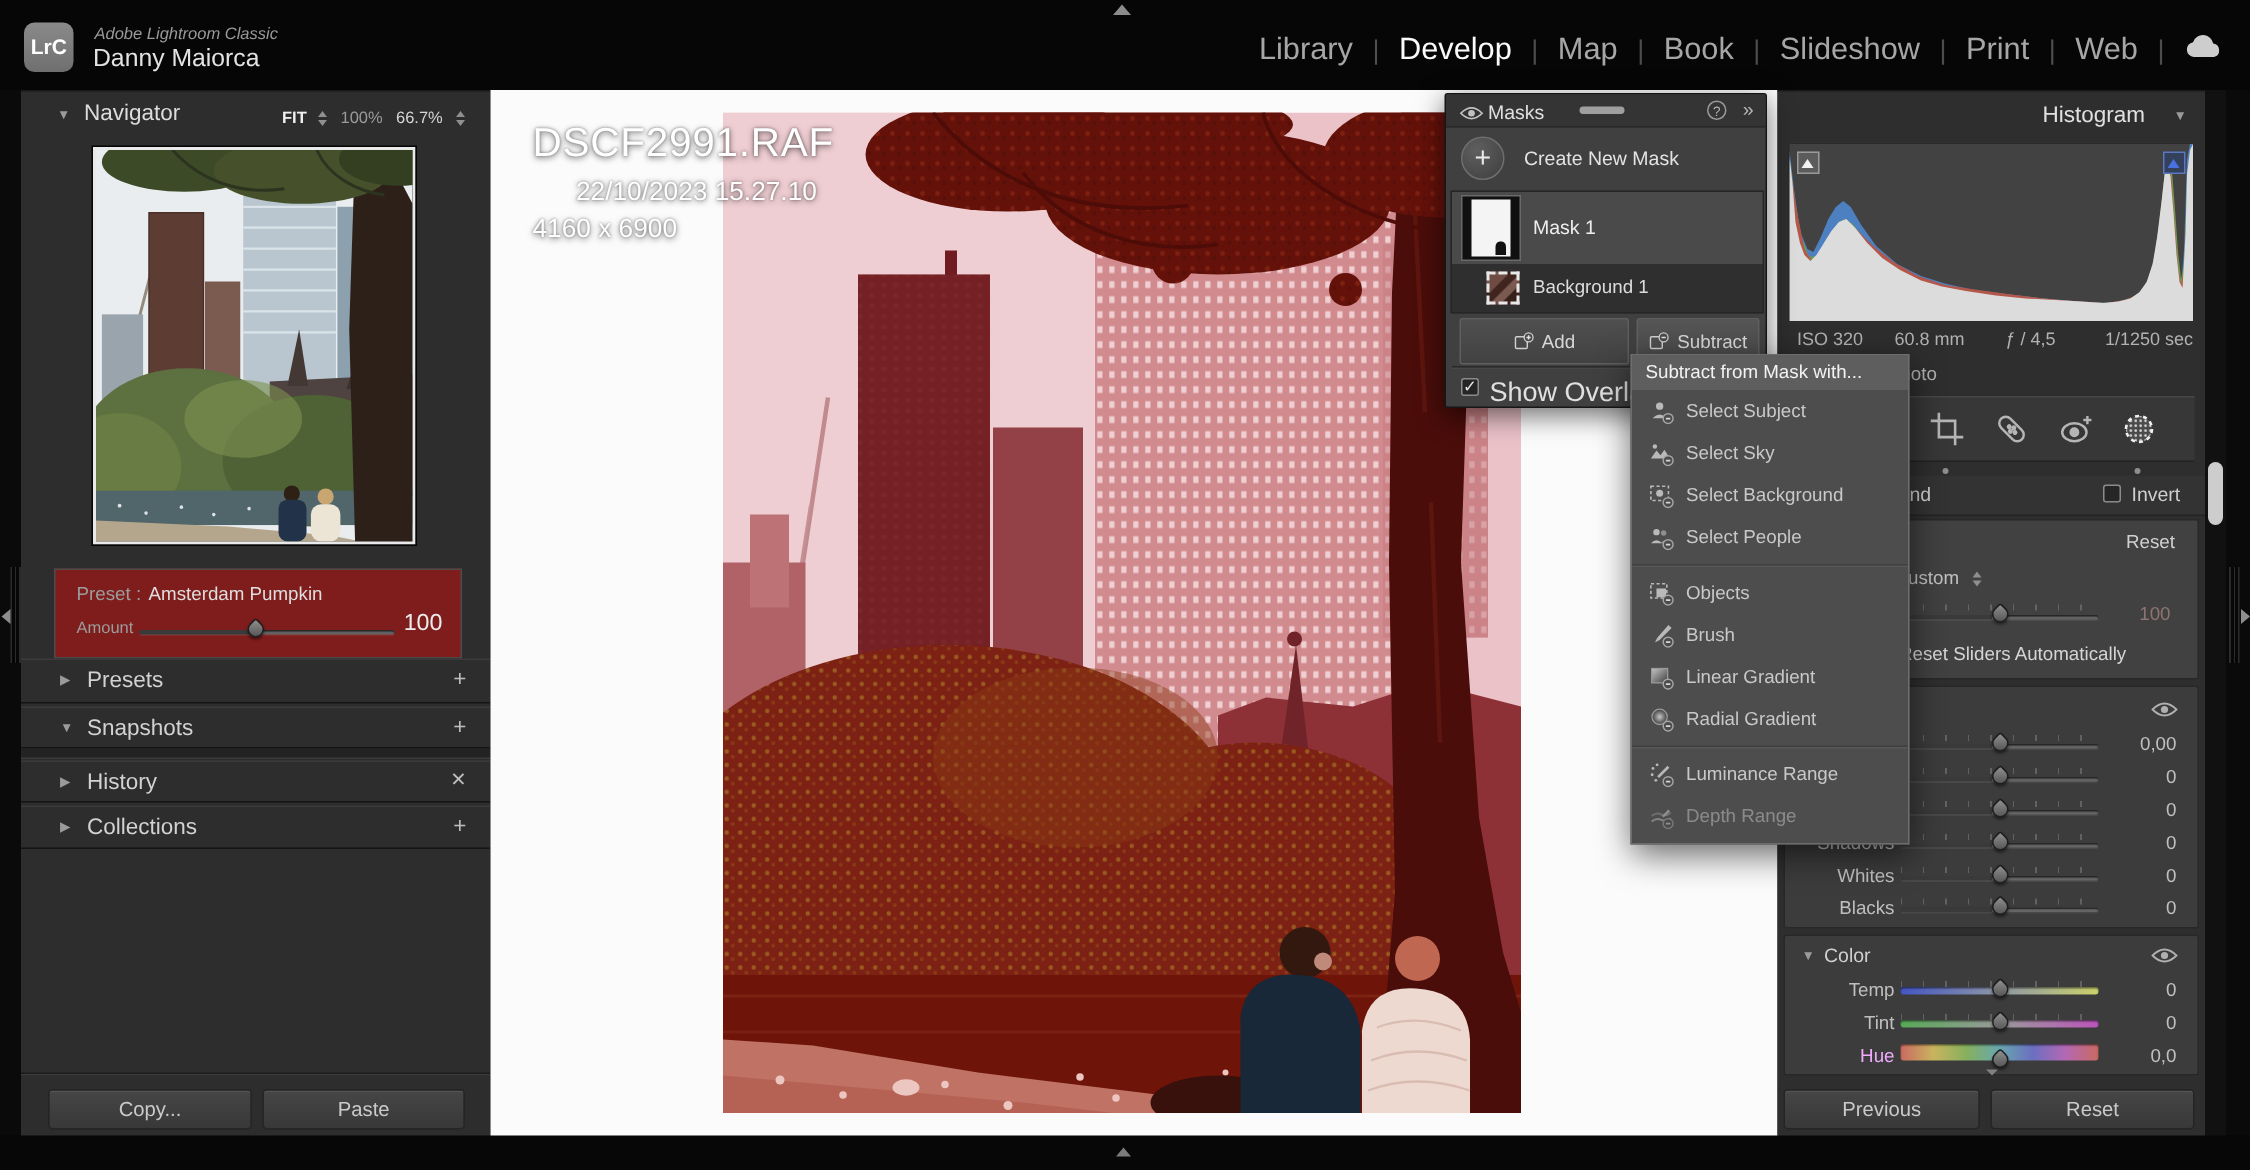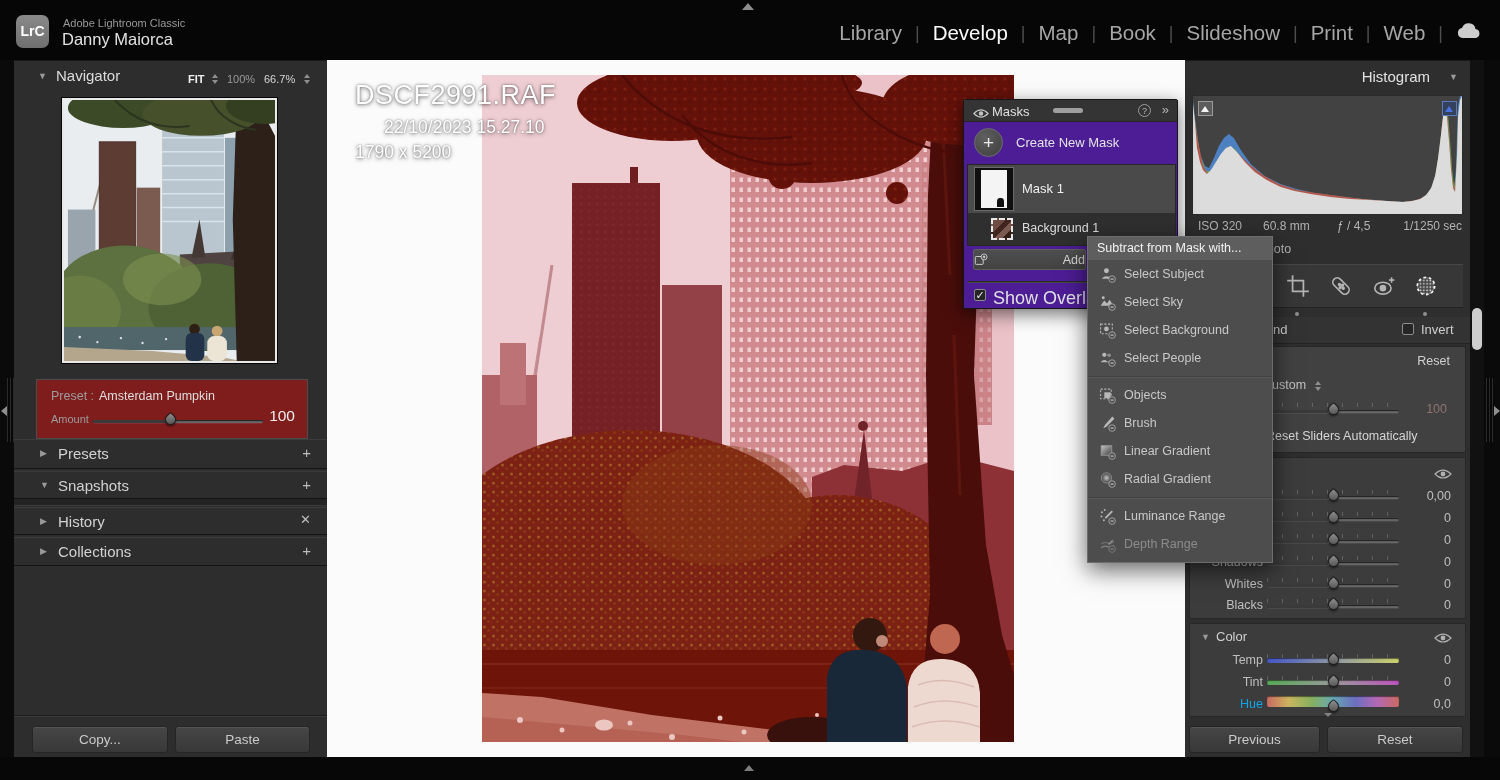--- a/index.html
+++ b/index.html
@@ -4,21 +4,21 @@
 <style>
   * { margin:0; padding:0; box-sizing:border-box; }
   html,body { width:1500px; height:780px; overflow:hidden; background:#000;
     font-family:"Liberation Sans","DejaVu Sans",sans-serif; }
   #stage { position:relative; width:1500px; height:780px; background:#070707; }
 
   
   #topbar { position:absolute; left:0; top:0; width:1500px; height:60px; background:#060606; }
   .lrc-logo { position:absolute; left:16px; top:15px; width:33px; height:33px; background:linear-gradient(#8a8a8a,#6f6f6f);
     border-radius:7px; color:#fff; font-size:14px; font-weight:bold; text-align:center; line-height:33px; }
-  .app-name { position:absolute; left:63px; top:17px; font-size:11px; color:#999; }
+  .app-name { position:absolute; left:63px; top:17px; font-size:11px; color:#999;font-style:italic; }
   .app-user { position:absolute; left:62px; top:30px; font-size:16.5px; color:#e3e3e3; }
   #modules { position:absolute; right:18px; top:21px; display:flex; align-items:center; gap:13px; }
   .mod { font-size:20.5px; color:#a6a6a6; cursor:default; }
   .mod.active { color:#fafafa; }
   .modsep { font-size:18px; color:#4d4d4d; }
   .tri-up { width:0; height:0; border-left:6px solid transparent; border-right:6px solid transparent; border-bottom:7px solid #8c8c8c; position:absolute; }
 
   
   .strip { position:absolute; top:60px; height:697px; background:#0a0a0a; }
   .grip { position:absolute; width:7px; height:64px; background:repeating-linear-gradient(90deg,#2b2b2b 0 1px,#070707 1px 3px); }
@@ -75,43 +75,43 @@
   .srow { position:absolute; left:0; width:100%; height:22px; }
   .srow .ticks { left:77px; top:4px; width:132px; }
   .srow .track { left:77px; top:10px; width:132px; }
   .srow .knob  { left:138px; top:4px; }
   .gtrack { position:absolute; left:77px; top:8px; width:132px; height:5px; border-radius:2px; box-shadow:inset 0 1px 1px rgba(0,0,0,.5); }
   .hist-info { position:absolute; font-size:12px; color:#b2b2b2; top:158px; }
   .toolic { position:absolute; top:212px; width:26px; height:26px; }
   .tooldot { position:absolute; top:251px; width:4px; height:4px; border-radius:50%; background:#8e8e8e; }
 
   
-  #maskspanel { position:absolute; left:963px; top:62px; width:215px; height:210px; background:#4c1d95;
-    border:1px solid #161616; border-radius:2px; box-shadow:0 5px 18px rgba(0,0,0,.55); z-index:20;margin-top:37px; }
+  #maskspanel { position:absolute; left:963px; top:62px; width:215px; height:210px; background:#404040;
+    border:1px solid #161616; border-radius:2px; box-shadow:0 5px 18px rgba(0,0,0,.55); z-index:20; }
   #maskshead { position:absolute; left:0; top:0; width:100%; height:22px; background:#343434; border-bottom:1px solid #272727; }
   .mtitle { position:absolute; left:28px; top:4px; font-size:13px; color:#e0e0e0; }
   .pill { position:absolute; left:89px; top:8px; width:30px; height:5px; border-radius:3px; background:#9f9f9f; }
   .helpc { position:absolute; right:26px; top:4px; width:13px; height:13px; border:1px solid #9a9a9a; border-radius:50%;
     font-size:9px; color:#b5b5b5; text-align:center; line-height:12px; }
   .chev { position:absolute; right:8px; top:2px; font-size:13px; color:#b5b5b5; }
   #createrow { position:absolute; left:0; top:22px; width:100%; height:42px; }
   .pluscircle { position:absolute; left:10px; top:6px; width:29px; height:29px; border-radius:50%;
     background:radial-gradient(circle at 35% 30%,#5f5f5f,#3e3e3e); border:1px solid #6e6e6e; color:#e8e8e8;
     font-size:19px; text-align:center; line-height:27px; }
   #masklist { position:absolute; left:3px; top:64px; width:209px; height:82px; background:#2f2f2f; border:1px solid #262626; }
   .mrow1 { position:absolute; left:0; top:0; width:100%; height:48px; background:#4a4a4a; }
   .mthumb1 { position:absolute; left:6px; top:2px; width:40px; height:44px; background:#101010; border:1px solid #6a6a6a; }
   .mthumb1 .wh { position:absolute; left:6px; top:2px; width:26px; height:38px; background:#f4f4f4; }
   .mthumb1 .blob { position:absolute; left:22px; top:30px; width:7px; height:9px; background:#111; border-radius:40% 40% 0 0; }
   .mrow2 { position:absolute; left:0; top:48px; width:100%; height:32px; }
   .mthumb2 { position:absolute; left:23px; top:5px; width:22px; height:22px; border:2px dashed #e8e8e8;
     background:linear-gradient(135deg,#6e4c44 0 35%,#40251f 35% 55%,#7a5a50 55% 75%,#352019 75%); }
   .mname { position:absolute; left:54px; font-size:13px; color:#eee; }
-  .mbtn { position:absolute; top:149px; height:21px; background:linear-gradient(#4f4f4f,#424242); border:1px solid #5f5f5f;
-    border-radius:2px; color:#d8d8d8; font-size:12.5px; display:flex; align-items:center; justify-content:space-between; gap:5px; }
+  .mbtn { position:absolute; top:149px; height:31px; background:linear-gradient(#4f4f4f,#424242); border:1px solid #5f5f5f;
+    border-radius:2px; color:#d8d8d8; font-size:12.5px; display:flex; align-items:center; justify-content:center; gap:5px; }
   #mdivider { position:absolute; left:4px; top:181px; width:207px; height:1px; background:#2a2a2a; box-shadow:0 1px 0 #474747; }
 
   
   #menu { position:absolute; left:1087px; top:236px; width:186px; background:#4d4d4d; border:1px solid #6d6d6d;
     box-shadow:0 7px 22px rgba(0,0,0,.6); z-index:30; padding-bottom:4px; }
   .menu-title { height:23px; background:#5e5e5e; color:#f2f2f2; font-size:12.5px; line-height:23px; padding-left:9px; }
   .mi { height:28px; display:flex; align-items:center; gap:8px; padding-left:11px; color:#c8c8c8; font-size:12.5px; cursor:default; }
   .mi.dis { opacity:.5; }
   .mi-ic { width:17px; height:17px; flex:0 0 17px; }
   .menu-div { height:9px; position:relative; }
@@ -374,21 +374,21 @@
         <ellipse cx="480" cy="30" rx="80" ry="40" fill="url(#leaf)"></ellipse>
         <ellipse cx="260" cy="8" rx="120" ry="24" fill="url(#leaf)"></ellipse>
         <circle cx="300" cy="100" r="14" fill="url(#leaf)"></circle>
         <circle cx="415" cy="118" r="11" fill="url(#leaf)"></circle>
         <path d="M140,0 C180,50 240,70 310,62 M360,0 C370,40 420,70 470,78 M200,40 C230,80 280,95 330,88" stroke="#4e0c08" stroke-width="2.5" fill="none"></path>
       </svg>
     </div>
     <div id="infoOverlay">
       <div class="f1">DSCF2991.RAF</div>
       <div class="f2">22/10/2023 15.27.10</div>
-      <div class="f3">1790 x 5200</div>
+      <div class="f3">4160 x 6900</div>
     </div>
   </div>
 
   <div id="rightpanel" class="panel">
     <span style="position:absolute; right:40px; top:7px; font-size:15px; color:#e0e0e0;">Histogram</span>
     <span class="arrow-glyph" style="position:absolute; right:12px; top:11px;">▼</span>
 
     <div style="position:absolute; left:7px; top:34px; width:271px; height:120px; background:#424242; border:1px solid #2a2a2a;">
       <svg width="269" height="118" viewBox="0 0 270 118" preserveAspectRatio="none" style="display:block;">
         <path d="M0,118 L0,4 L3,30 L7,58 L12,70 L16,72 L21,62 L26,50 L31,42 L36,38 L41,42 L48,54 L58,68 L72,80 L88,88 L104,93 L122,97 L145,100 L170,103 L195,105 L215,106 L228,104 L235,100 L240,94 L244,84 L247,70 L250,48 L252,30 L254,24 L256,36 L258,60 L260,84 L262,96 L264,70 L266,10 L268,0 L270,0 L270,118 Z" fill="#4d80c0"></path>
@@ -546,21 +546,21 @@
         <span class="sval">0</span>
       </div>
       <div class="srow" style="top:48px;">
         <span class="slab">Tint</span>
           <span class="ticks"></span>
         <div class="gtrack" style="background:linear-gradient(90deg,#57a957,#9a9a9a 50%,#bb55bb);"></div>
         <div class="knob" style="left:138px; top:4px;"></div>
         <span class="sval">0</span>
       </div>
       <div class="srow" style="top:70px; height:18px;">
-        <span class="slab" style="color:#0ea5e9;">Hue</span>
+        <span class="slab" style="color:#f0abfc;">Hue</span>
         <div class="gtrack" style="top:2px; height:11px; background:linear-gradient(90deg,#c96a62,#c9b45e,#86b05e,#68a8b0,#6b6fc0,#b468b4,#c96a62);"></div>
         <div class="knob" style="left:138px; top:7px;"></div>
         <span class="sval">0,0</span>
       </div>
       <div class="tri-up" style="left:134px; top:89px; border-left-width:4px; border-right-width:4px; border-bottom:4px solid #808080; transform:rotate(180deg);"></div>
     </div>
 
     <div class="btn" style="left:4px; top:665px; width:131px; height:27px; line-height:26px;">Previous</div>
     <div class="btn" style="left:142px; top:665px; width:136px; height:27px; line-height:26px;">Reset</div>
   </div>

